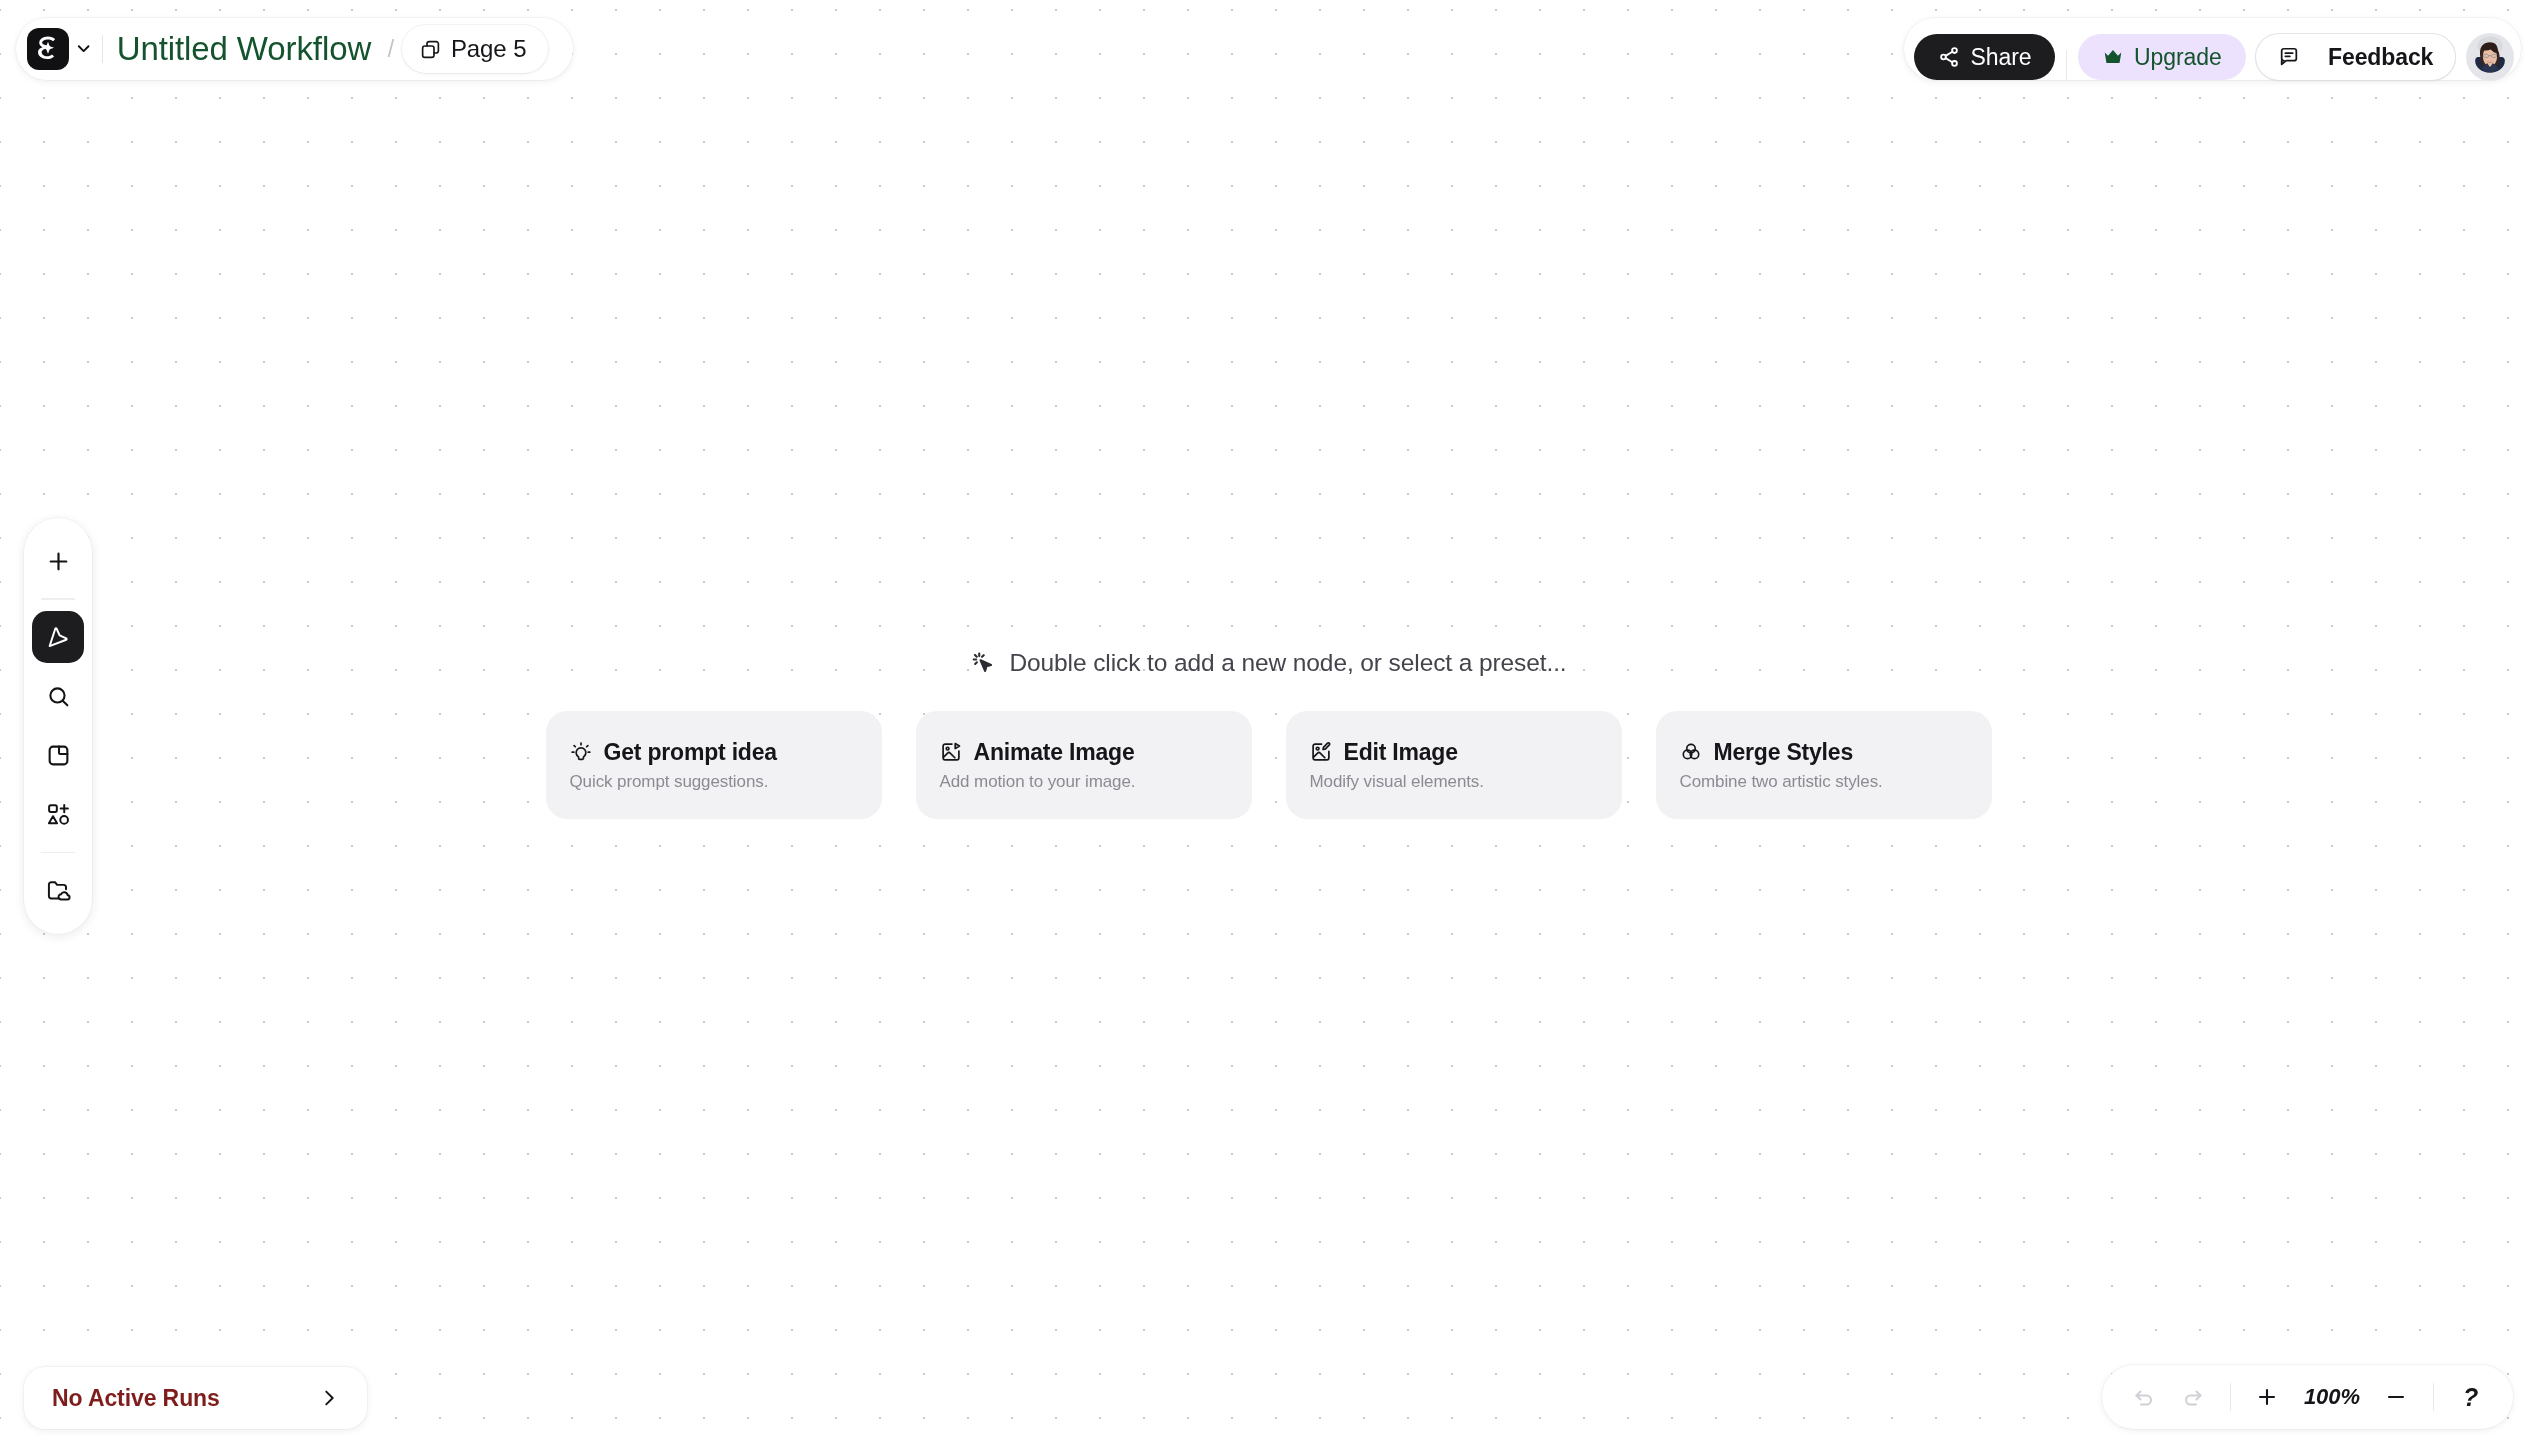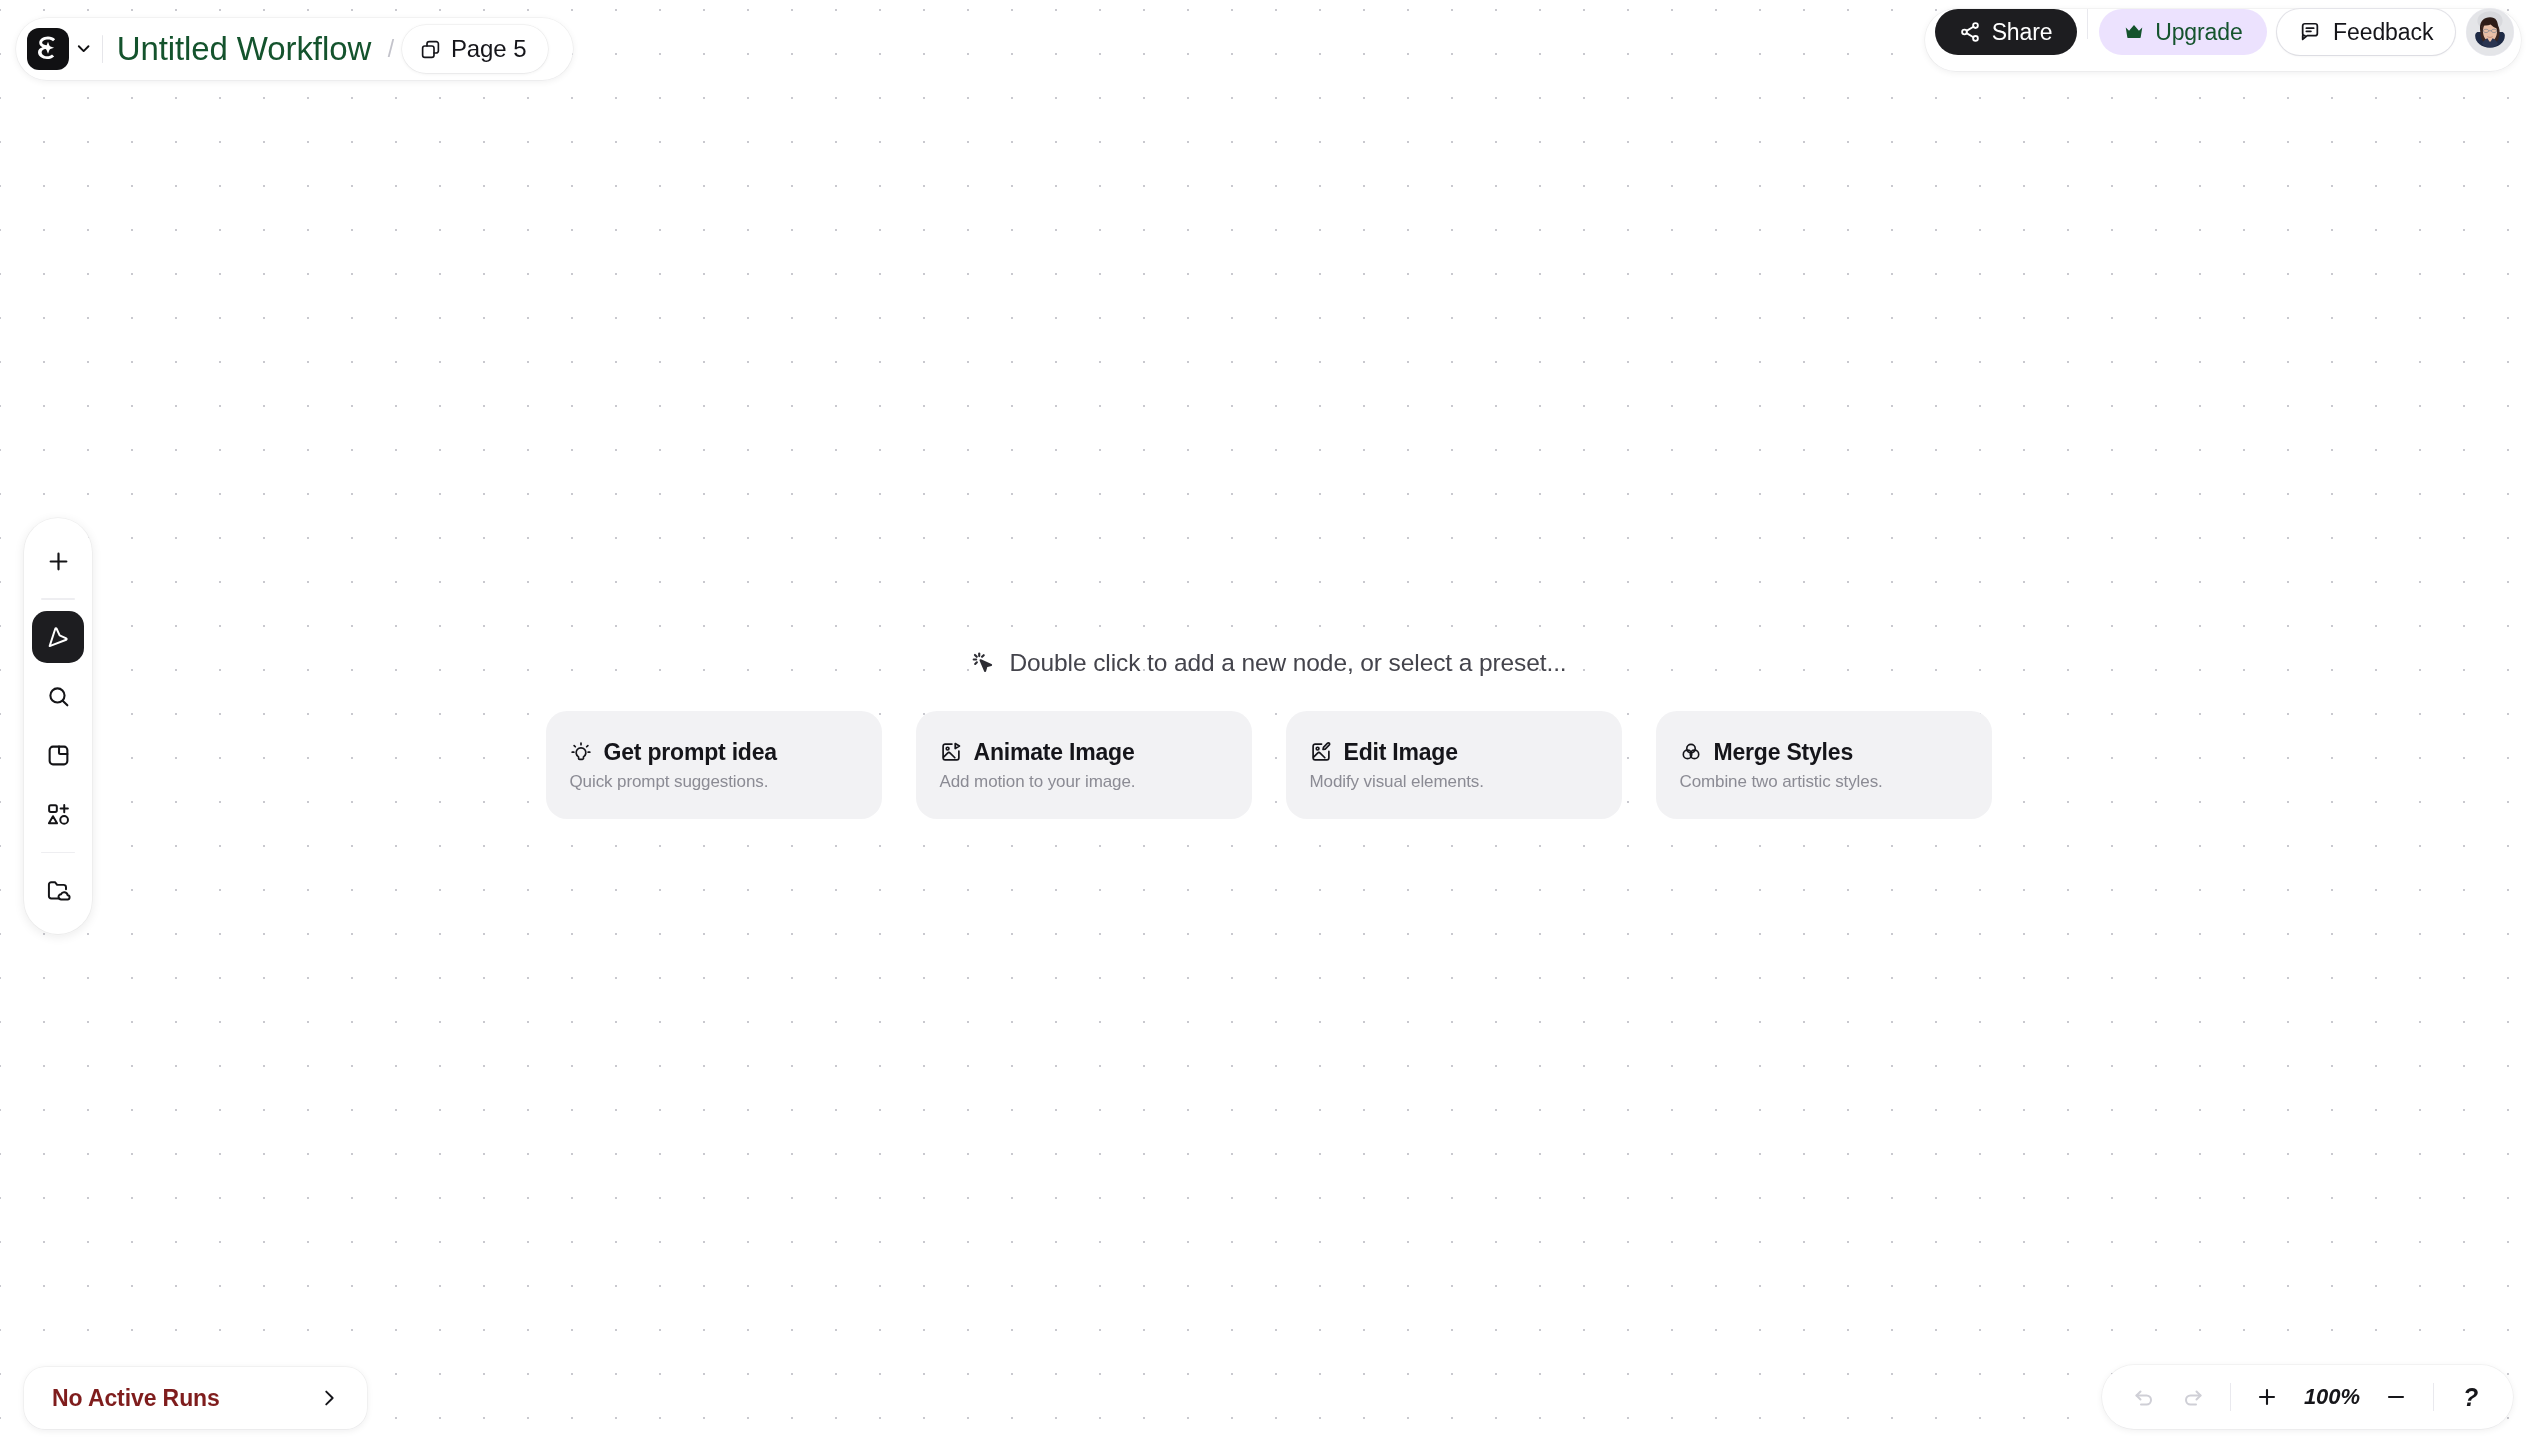--- a/index.html
+++ b/index.html
@@ -51,23 +51,23 @@
   .page-chip {
     display: flex; align-items: center; gap: 10.4px;
     height: 48px; padding: 0 22px 0 18px;
     border-radius: 25px; background: #ffffff;
     box-shadow: 0 0.7px 3.7px rgba(17,17,26,.08), 0 0 0 0.7px rgba(17,17,26,.05);
     margin-left: -4.5px;
   }
   .page-chip span.lbl { font-size: 24px; color: #15151a; font-weight: 500; letter-spacing: -0.1px; white-space: nowrap; }
 
   .topbar-right {
-    position: absolute; right: 16.3px; top: 9px;
+    position: absolute; right: 16.3px; top: 18px;
     height: 62px;
-    display: flex; align-items: flex-start; gap: 0;
+    display: flex; align-items: flex-end; gap: 0;
     background: #ffffff; border-radius: 33px;
     padding: 0 7.4px 0 10.4px;
     box-shadow: 0 1.5px 7.4px rgba(17,17,26,.07), 0 0 0 0.7px rgba(17,17,26,.045);
     z-index: 20;
   }
   .btn-share {
     display: flex; align-items: center; gap: 10.4px;
     height: 46px; padding: 0 24px;
     background: #1d1d20; color: #ffffff;
     border-radius: 25px; border: none;
@@ -77,27 +77,27 @@
   .divider-v { width: 1.5px; height: 30px; background: #e9e9ee; margin: 0 10.4px; }
   .btn-upgrade {
     display: flex; align-items: center; gap: 10.4px;
     height: 46px; padding: 0 24px;
     background: #ece2fe; color: #14532d;
     border-radius: 25px; border: none;
     font-size: 23px; font-weight: 500; letter-spacing: -0.1px;
     font-family: inherit; cursor: pointer; white-space: nowrap;
   }
   .btn-feedback {
-    display: flex; align-items: center; gap: 12px;
+    display: flex; align-items: center; gap: 28px;
     height: 46px; padding: 0 22px;
     background: #ffffff; color: #15151a;
     border-radius: 25px;
     box-shadow: 0 0.7px 3px rgba(17,17,26,.07), 0 0 0 1.1px #e7e7ec;
     border: none;
-    font-size: 23px; font-weight: 400; letter-spacing: -0.1px;
+    font-size: 23px; font-weight: 700; letter-spacing: -0.1px;
     font-family: inherit; cursor: pointer; white-space: nowrap;
     margin-left: 10.4px;
   }
   .avatar {
     width: 46px; height: 46px; border-radius: 50%;
     margin-left: 12px; overflow: hidden; flex: none;
     box-shadow: 0 0 0 1.1px #e7e7ec;
     background: #dfe0e4;
   }
 

